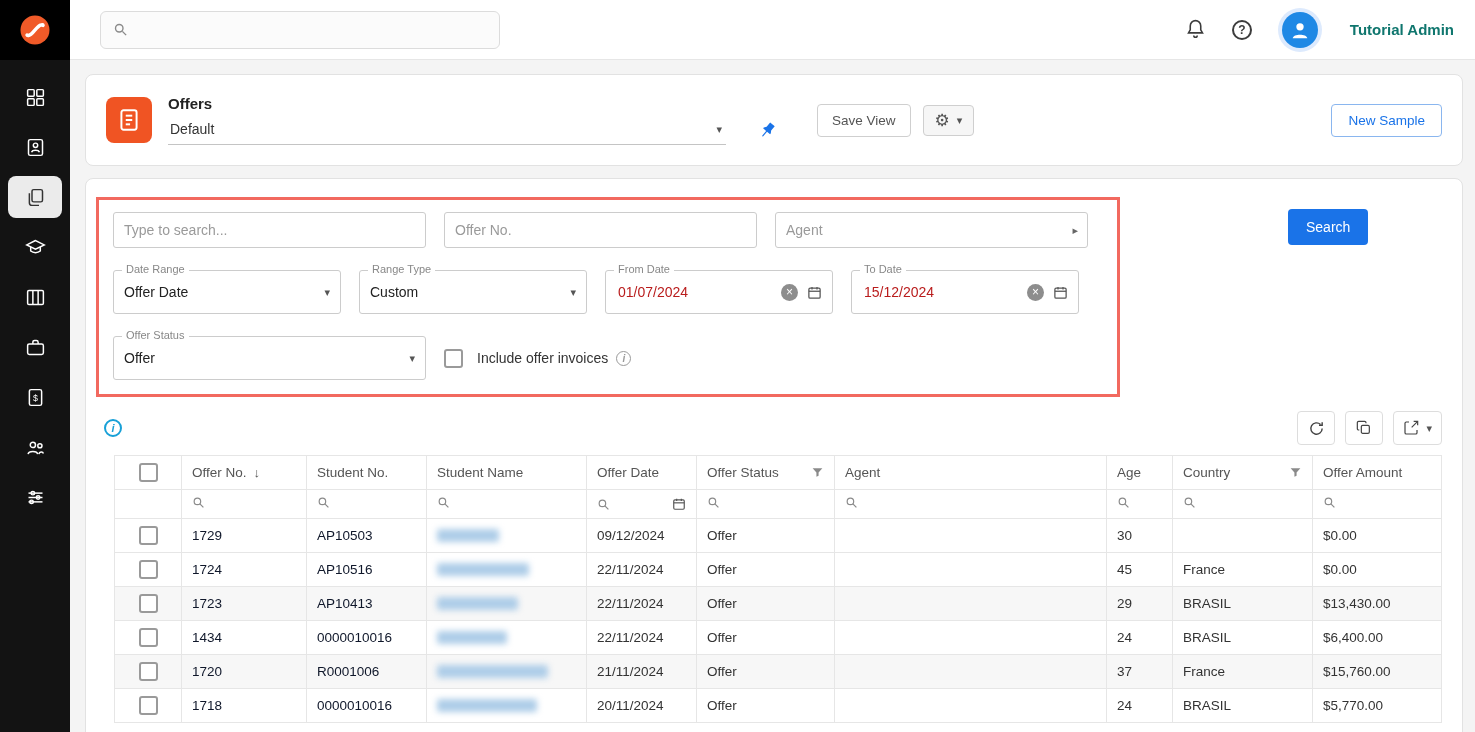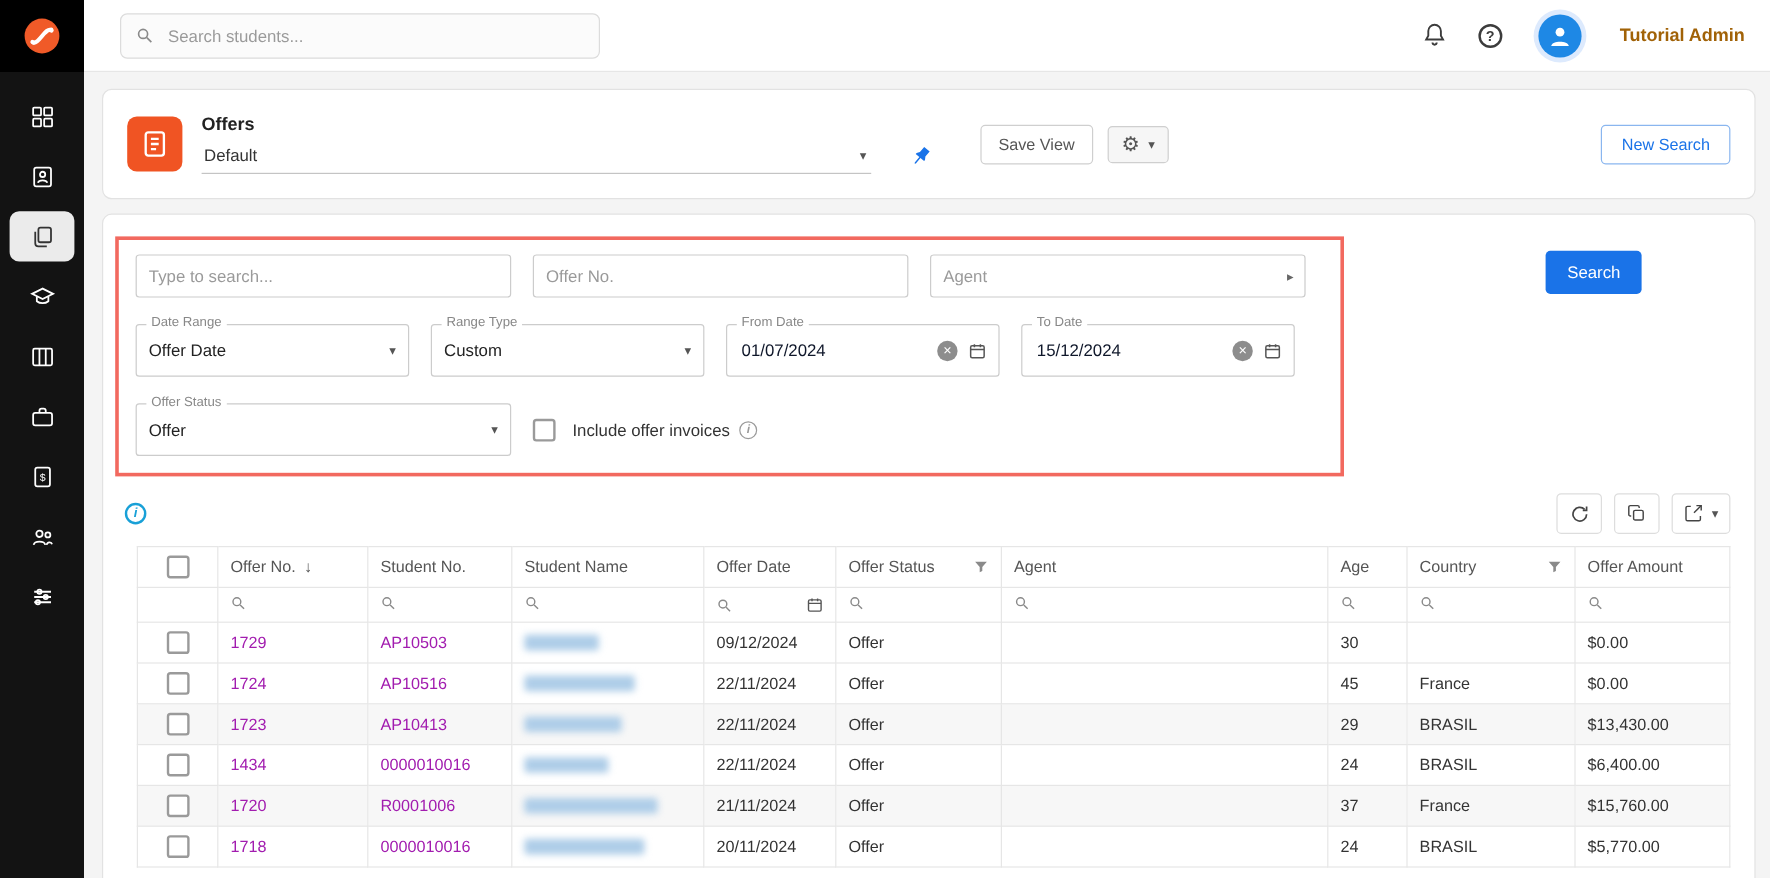--- a/index.html
+++ b/index.html
@@ -21,21 +21,21 @@
   
   .main { flex: 1; display: flex; flex-direction: column; }
   .topbar { height: 60px; flex: none; background: #fff; border-bottom: 1px solid #e6e6e6; display: flex; align-items: center; padding: 0 24px 0 30px; }
   .searchbox { width: 400px; height: 38px; border: 1px solid #dcdcdc; border-radius: 6px; background: #fbfbfb; display: flex; align-items: center; gap: 10px; padding: 0 12px; }
   .searchbox input { border: none; outline: none; background: transparent; flex: 1; font-size: 14px; color: #333; }
   ::placeholder { color: #9a9a9a; }
   .topbar-right { margin-left: auto; display: flex; align-items: center; gap: 26px; }
   .help-circle { width: 20px; height: 20px; border: 2px solid #3c3c3c; border-radius: 50%; display: flex; align-items: center; justify-content: center; font-size: 12px; font-weight: bold; color: #3c3c3c; }
   .avatar-ring { width: 44px; height: 44px; border-radius: 50%; background: #ddeafd; display: flex; align-items: center; justify-content: center; }
   .avatar { width: 36px; height: 36px; border-radius: 50%; background: #1e88e5; display: flex; align-items: center; justify-content: center; overflow: hidden; }
-  .user-name { font-weight: bold; font-size: 15px; color: #a16207; margin-left: 2px; }
+  .user-name { font-weight: bold; font-size: 15px; color: #0f766e; margin-left: 2px; }
 
   
   .content { padding: 14px 15px 0; flex: 1; overflow: hidden; }
   .card { background: #fff; border: 1px solid #e2e2e2; border-radius: 8px; }
 
   .header-card { height: 92px; display: flex; align-items: center; padding: 0 20px; margin-bottom: 12px; }
   .app-badge { width: 46px; height: 46px; border-radius: 8px; background: #f05423; display: flex; align-items: center; justify-content: center; margin-right: 16px; flex: none; }
   .title-block { display: flex; flex-direction: column; gap: 7px; }
   .card-title { font-weight: bold; font-size: 15px; color: #222; }
   .view-row { display: flex; align-items: center; gap: 32px; }
@@ -55,21 +55,21 @@
   .f-row:last-child { margin-bottom: 0; }
   .tinput { height: 36px; border: 1px solid #ccc; border-radius: 3px; padding: 0 10px; font-size: 14px; color: #333; outline: none; background: #fff; }
   .w-lg { width: 313px; } .w-md { width: 228px; }
   .ffield { position: relative; height: 44px; border: 1px solid #ccc; border-radius: 3px; display: flex; align-items: center; padding: 0 10px; background: #fff; }
   .flabel { position: absolute; top: -8px; left: 8px; background: #fff; padding: 0 4px; font-size: 11px; color: #888; line-height: 1.2; }
   .fvalue { font-size: 14px; color: #222; }
   .fcaret { margin-left: auto; color: #555; font-size: 11px; }
   .agent-wrap { position: relative; display: flex; align-items: center; }
   .agent-wrap .tinput { width: 313px; padding-right: 26px; }
   .agent-caret { position: absolute; right: 10px; color: #666; font-size: 11px; }
-  .dinput { border: none; outline: none; flex: 1; font-size: 14px; color: #0f172a; min-width: 0; background: transparent; }
+  .dinput { border: none; outline: none; flex: 1; font-size: 14px; color: #b91c1c; min-width: 0; background: transparent; }
   .clear-dot { width: 17px; height: 17px; border-radius: 50%; background: #8d8d8d; color: #fff; display: flex; align-items: center; justify-content: center; font-size: 12px; line-height: 1; margin-right: 9px; cursor: pointer; flex: none; }
   .chk { width: 19px; height: 19px; border: 2px solid #9a9a9a; border-radius: 3px; background: #fff; flex: none; cursor: pointer; }
   .chk-label { font-size: 14px; color: #333; margin: 0 8px 0 14px; }
   .info-gray { width: 15px; height: 15px; border: 1.5px solid #9a9a9a; color: #9a9a9a; border-radius: 50%; font-size: 10px; display: flex; align-items: center; justify-content: center; font-style: italic; font-weight: bold; }
   .actions { margin-left: 148px; display: flex; align-items: flex-start; gap: 16px; padding-top: 12px; }
   .search-btn { background: #1a73e8; color: #fff; border: none; border-radius: 4px; padding: 10px 18px; font-size: 14px; cursor: pointer; margin-left: 20px; }
   .reset-annotation { border: 3px solid #f2695f; padding: 5px; }
   .reset-btn { border: 1px solid #ccc; background: #fff; border-radius: 4px; padding: 9px 14px; font-size: 13.5px; color: #555; cursor: pointer; }
 
   
@@ -82,21 +82,21 @@
   table { border-collapse: collapse; table-layout: fixed; width: 1327px; font-size: 13.5px; color: #333; background: #fff; }
   th, td { border: 1px solid #e6e6e6; padding: 7px 10px; text-align: left; overflow: hidden; white-space: nowrap; }
   thead th { color: #555; font-weight: normal; }
   .th-flex { display: flex; align-items: center; }
   .th-flex .spacer { flex: 1; }
   .sort-arrow { font-size: 13px; color: #555; margin-left: 7px; }
   .filter-cell { padding: 6px 10px; }
   .fc-flex { display: flex; align-items: center; justify-content: space-between; }
   tbody tr { height: 34px; }
   tbody tr.alt { background: #f7f7f7; }
-  .link { color: #a21caf; cursor: pointer; }
+  .link { color: #0f172a; cursor: pointer; }
   .redacted { height: 13px; background: #aecde8; filter: blur(3px); border-radius: 2px; }
   .cell-center { text-align: center; }
 </style>
 </head>
 <body>
 
 <div class="app">
 
   <aside class="sidebar">
     <div class="logo">
@@ -176,21 +176,20 @@
   </aside>
 
   <div class="main">
 
     <header class="topbar">
       <div class="searchbox">
         <svg width="15" height="15" viewBox="0 0 24 24" fill="none" stroke="#8a8a8a" stroke-width="2.2">
             <circle cx="10" cy="10" r="6"></circle>
             <line x1="15" y1="15" x2="21" y2="21"></line>
           </svg>
-        <input placeholder="Search students..." style="">
       </div>
       <div class="topbar-right">
         <span style="cursor:pointer;">
           <svg width="21" height="21" viewBox="0 0 24 24" fill="none" stroke="#3c3c3c" stroke-width="1.8">
               <path d="M12 3a6 6 0 0 0-6 6v4.5L4 17h16l-2-3.5V9a6 6 0 0 0-6-6z"></path>
               <path d="M10 20a2 2 0 0 0 4 0"></path>
             </svg>
         </span>
         <span class="help-circle">?</span>
         <span class="avatar-ring">
@@ -230,21 +229,21 @@
                   </g>
                 </svg>
             </span>
           </div>
         </div>
         <button class="btn save-view">Save View</button>
         <button class="btn gear-btn">
           <span class="gear-glyph">⚙</span>
           <span class="caret">▾</span>
         </button>
-        <button class="new-offer">New Search</button>
+        <button class="new-offer">New Sample</button>
       </section>
 
       <section class="card body-card">
 
         <div class="filter-zone">
           <div class="red-box">
             <div class="f-row">
               <input class="tinput w-lg" placeholder="Type to search..." style="">
               <input class="tinput w-lg" placeholder="Offer No." style="">
               <span class="agent-wrap">

